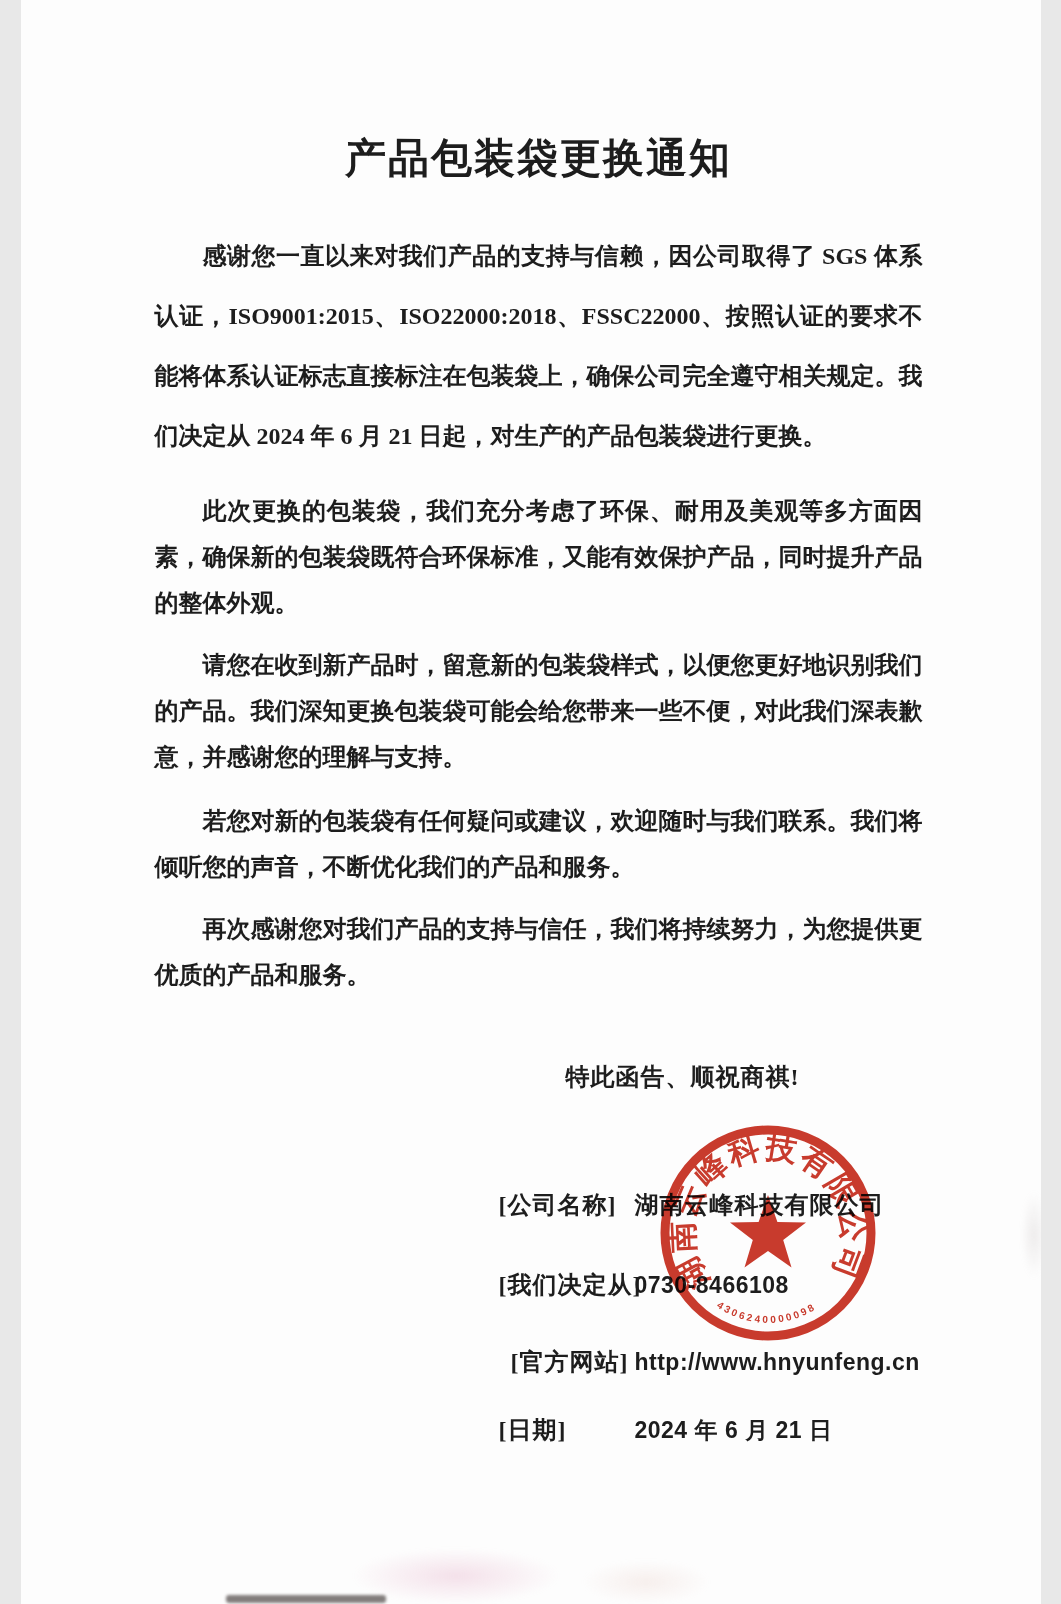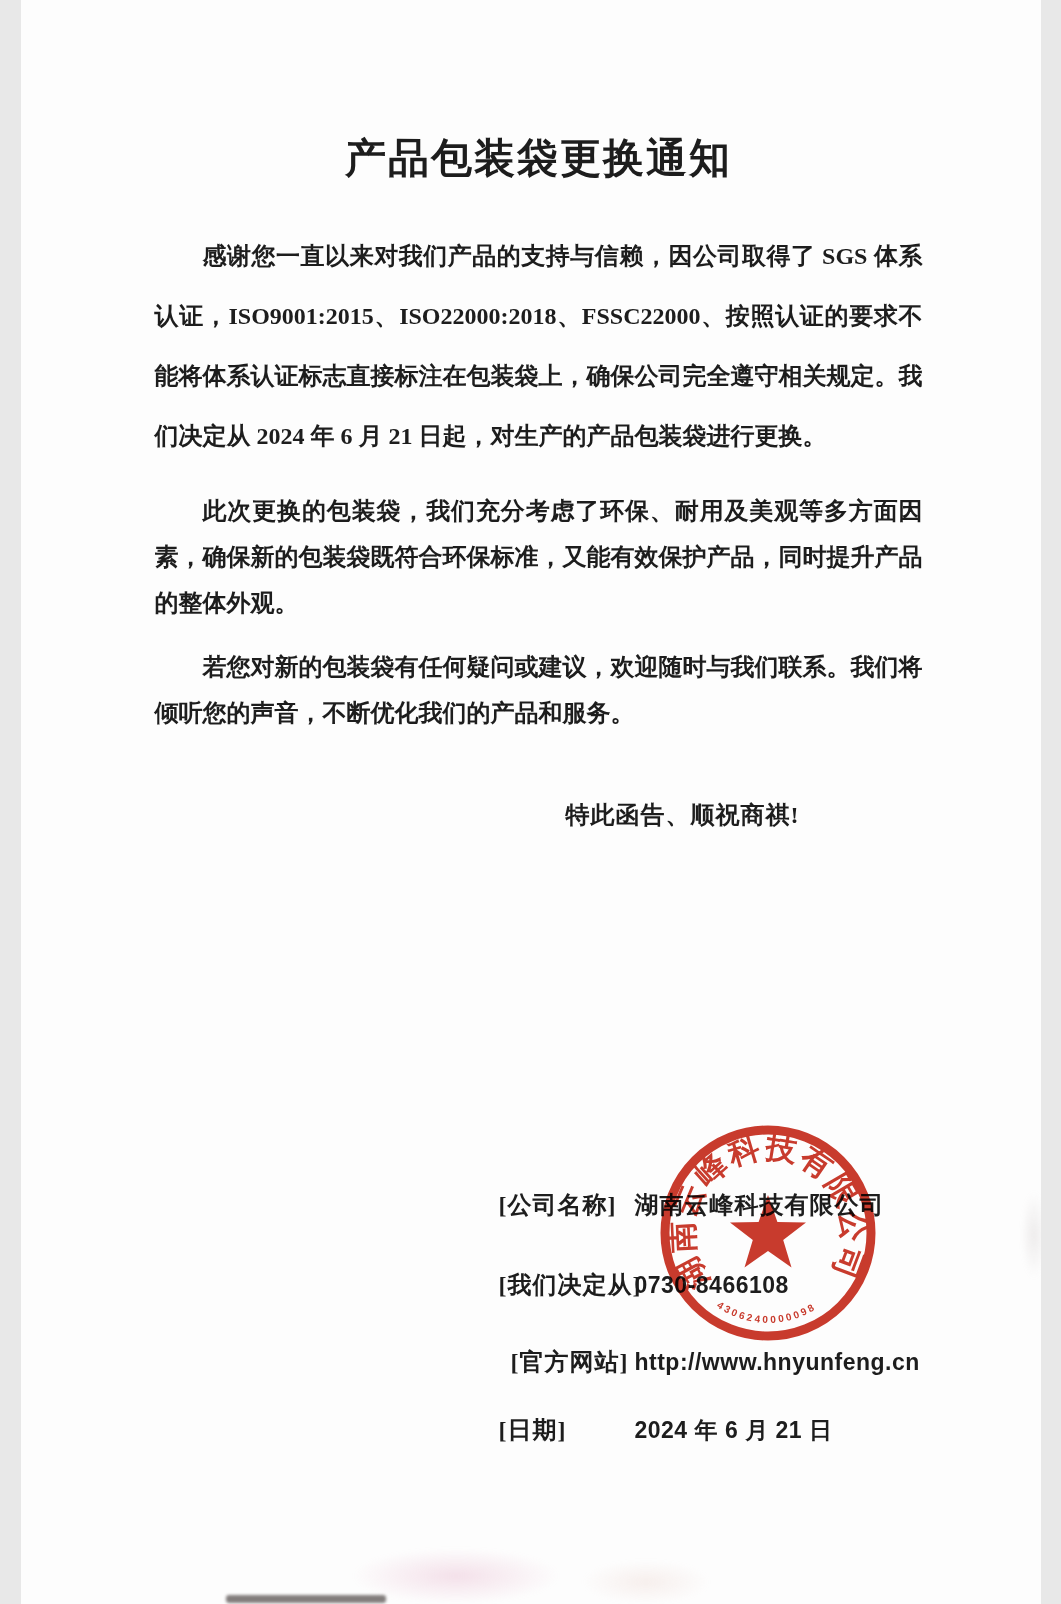--- a/index.html
+++ b/index.html
@@ -76,21 +76,23 @@
 <body>
 
 <div class="page">
 
   <div class="content">
     <h1 class="doc-title">产品包装袋更换通知</h1>
 
 
     <p class="para wide">感谢您一直以来对我们产品的支持与信赖，因公司取得了 SGS 体系认证，ISO9001:2015、ISO22000:2018、FSSC22000、按照认证的要求不能将体系认证标志直接标注在包装袋上，确保公司完全遵守相关规定。我们决定从 2024 年 6 月 21 日起，对生产的产品包装袋进行更换。</p>
     <p class="para p2">此次更换的包装袋，我们充分考虑了环保、耐用及美观等多方面因素，确保新的包装袋既符合环保标准，又能有效保护产品，同时提升产品的整体外观。</p>
+    <p class="para p3">请您在收到新产品时，留意新的包装袋样式，以便您更好地识别我们的产品。我们深知更换包装袋可能会给您带来一些不便，对此我们深表歉意，并感谢您的理解与支持。</p>
     <p class="para p4">若您对新的包装袋有任何疑问或建议，欢迎随时与我们联系。我们将倾听您的声音，不断优化我们的产品和服务。</p>
+    <p class="para p5">再次感谢您对我们产品的支持与信任，我们将持续努力，为您提供更优质的产品和服务。</p>
 
     <p class="closing">特此函告、顺祝商祺!</p>
   </div>
 
   <div class="info-row row-company">
     <span class="lbl">[公司名称]</span>
     <span class="val-cjk">湖南云峰科技有限公司</span>
   </div>
   <div class="info-row row-phone">
     <span class="lbl">[我们决定从]</span>

